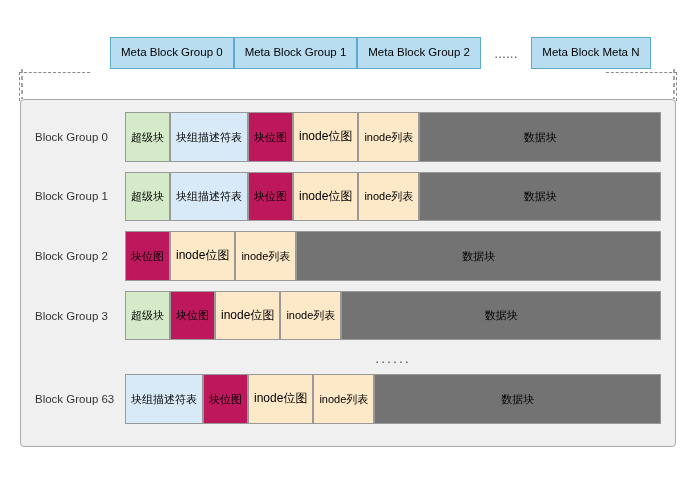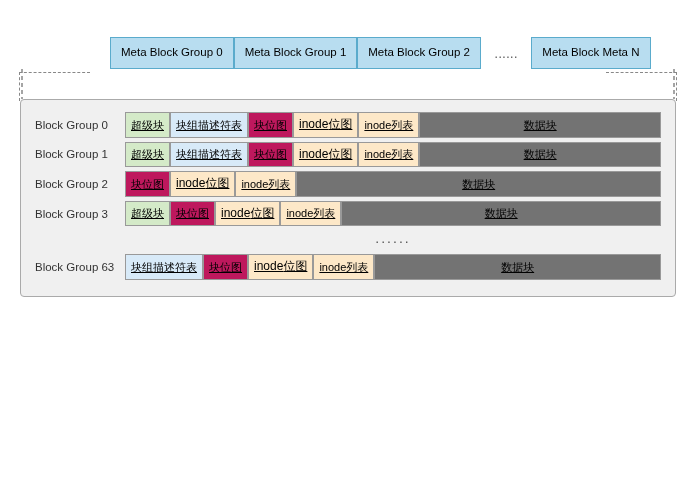--- a/index.html
+++ b/index.html
@@ -59,49 +59,48 @@
       right: -2px;
       width: 70px;
       height: 28px;
       border-right: 1.5px dashed #888;
       border-top: 1.5px dashed #888;
     }
 
     .block-group-row {
       display: flex;
       align-items: center;
-      margin-bottom: 4px;
+      margin-bottom: 10px;
     }
 
     .block-group-label {
       width: 90px;
       font-size: 11.5px;
       color: #333;
       flex-shrink: 0;
     }
 
     .blocks-container {
       display: flex;
       align-items: stretch;
       gap: 0;
       flex: 1;
     }
 
     
     .block-cell {
       border: 1.5px solid #999;
-      padding: 4px 5px;
+      padding: 16px 5px;
       text-align: center;
       font-size: 11px;
       display: flex;
       align-items: center;
       justify-content: center;
       white-space: nowrap;
       line-height: 1.3;
-      text-decoration: underline;
     }
 
     .cell-super { background: #d4eac8; min-width: 36px; } 
     .cell-desc  { background: #d8eaf8; min-width: 70px; } 
     .cell-bitmap { background: #be185d; min-width: 38px; } 
     .cell-inode-bitmap { background: #fde8c8; min-width: 36px; font-size: 12px; line-height: 1.2; } 
     .cell-inode-list { background: #fde8c8; min-width: 55px; } 
     .cell-data  { background: #737373; flex: 1; min-width: 80px; } 
 
     .ellipsis-row {

